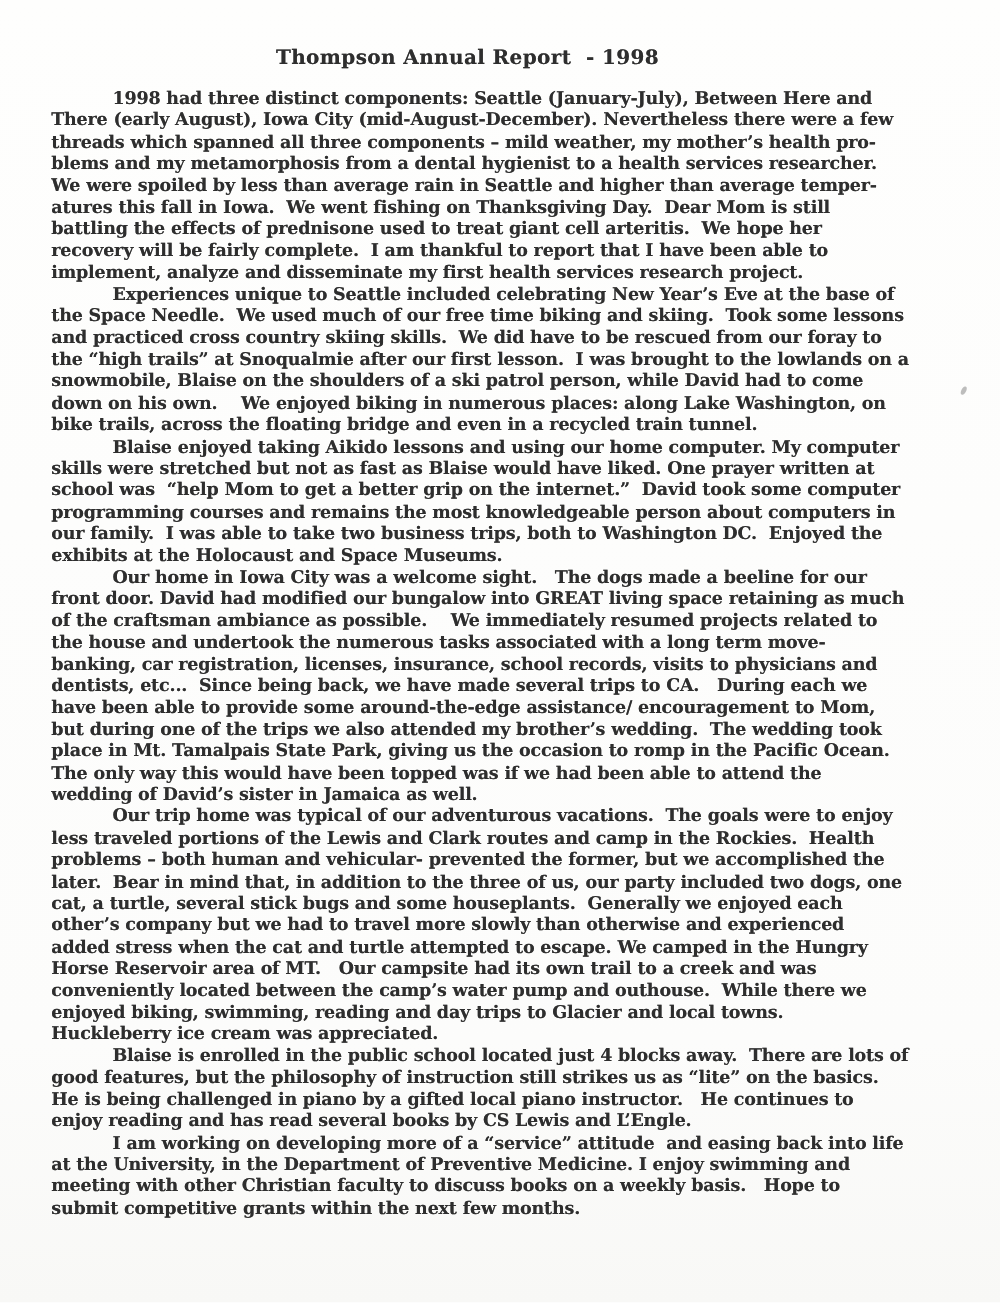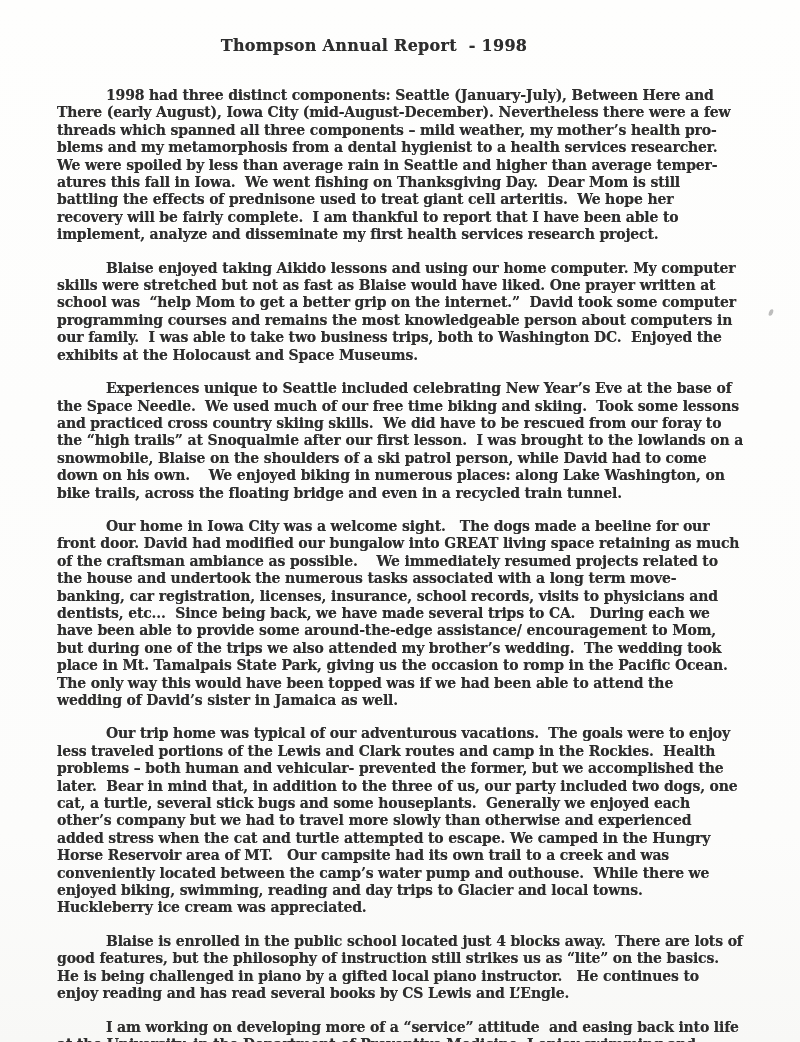--- a/index.html
+++ b/index.html
@@ -33,21 +33,21 @@
     position: absolute;
     left: 41px;
     top: 71px;
     width: 726px;
     font-size: 14px;
     line-height: 17.4px;
     letter-spacing: -0.15px;
     text-shadow: 0 0 0.5px rgba(46,46,46,0.6);
   }
   .para {
-    margin: 16px;
+    margin: 0;
     white-space: pre-wrap;
     text-indent: 49px;
   }
   .scan-artifact {
     position: absolute;
     left: 769px;
     top: 309px;
     width: 4px;
     height: 7px;
     border-radius: 60% 40% 60% 40%;
@@ -63,33 +63,33 @@
   <div class="body-block">
       <div class="para">1998 had three distinct components: Seattle (January-July), Between Here and
 There (early August), Iowa City (mid-August-December). Nevertheless there were a few
 threads which spanned all three components – mild weather, my mother’s health pro-
 blems and my metamorphosis from a dental hygienist to a health services researcher.
 We were spoiled by less than average rain in Seattle and higher than average temper-
 atures this fall in Iowa.  We went fishing on Thanksgiving Day.  Dear Mom is still
 battling the effects of prednisone used to treat giant cell arteritis.  We hope her
 recovery will be fairly complete.  I am thankful to report that I have been able to
 implement, analyze and disseminate my first health services research project.</div>
-      <div class="para">Blaise enjoyed taking Aikido lessons and using our home computer. My computer
-skills were stretched but not as fast as Blaise would have liked. One prayer written at
-school was  “help Mom to get a better grip on the internet.”  David took some computer
-programming courses and remains the most knowledgeable person about computers in
-our family.  I was able to take two business trips, both to Washington DC.  Enjoyed the
-exhibits at the Holocaust and Space Museums.</div>
       <div class="para">Experiences unique to Seattle included celebrating New Year’s Eve at the base of
 the Space Needle.  We used much of our free time biking and skiing.  Took some lessons
 and practiced cross country skiing skills.  We did have to be rescued from our foray to
 the “high trails” at Snoqualmie after our first lesson.  I was brought to the lowlands on a
 snowmobile, Blaise on the shoulders of a ski patrol person, while David had to come
 down on his own.    We enjoyed biking in numerous places: along Lake Washington, on
 bike trails, across the floating bridge and even in a recycled train tunnel.</div>
+      <div class="para">Blaise enjoyed taking Aikido lessons and using our home computer. My computer
+skills were stretched but not as fast as Blaise would have liked. One prayer written at
+school was  “help Mom to get a better grip on the internet.”  David took some computer
+programming courses and remains the most knowledgeable person about computers in
+our family.  I was able to take two business trips, both to Washington DC.  Enjoyed the
+exhibits at the Holocaust and Space Museums.</div>
       <div class="para">Our home in Iowa City was a welcome sight.   The dogs made a beeline for our
 front door. David had modified our bungalow into GREAT living space retaining as much
 of the craftsman ambiance as possible.    We immediately resumed projects related to
 the house and undertook the numerous tasks associated with a long term move-
 banking, car registration, licenses, insurance, school records, visits to physicians and
 dentists, etc...  Since being back, we have made several trips to CA.   During each we
 have been able to provide some around-the-edge assistance/ encouragement to Mom,
 but during one of the trips we also attended my brother’s wedding.  The wedding took
 place in Mt. Tamalpais State Park, giving us the occasion to romp in the Pacific Ocean.
 The only way this would have been topped was if we had been able to attend the

